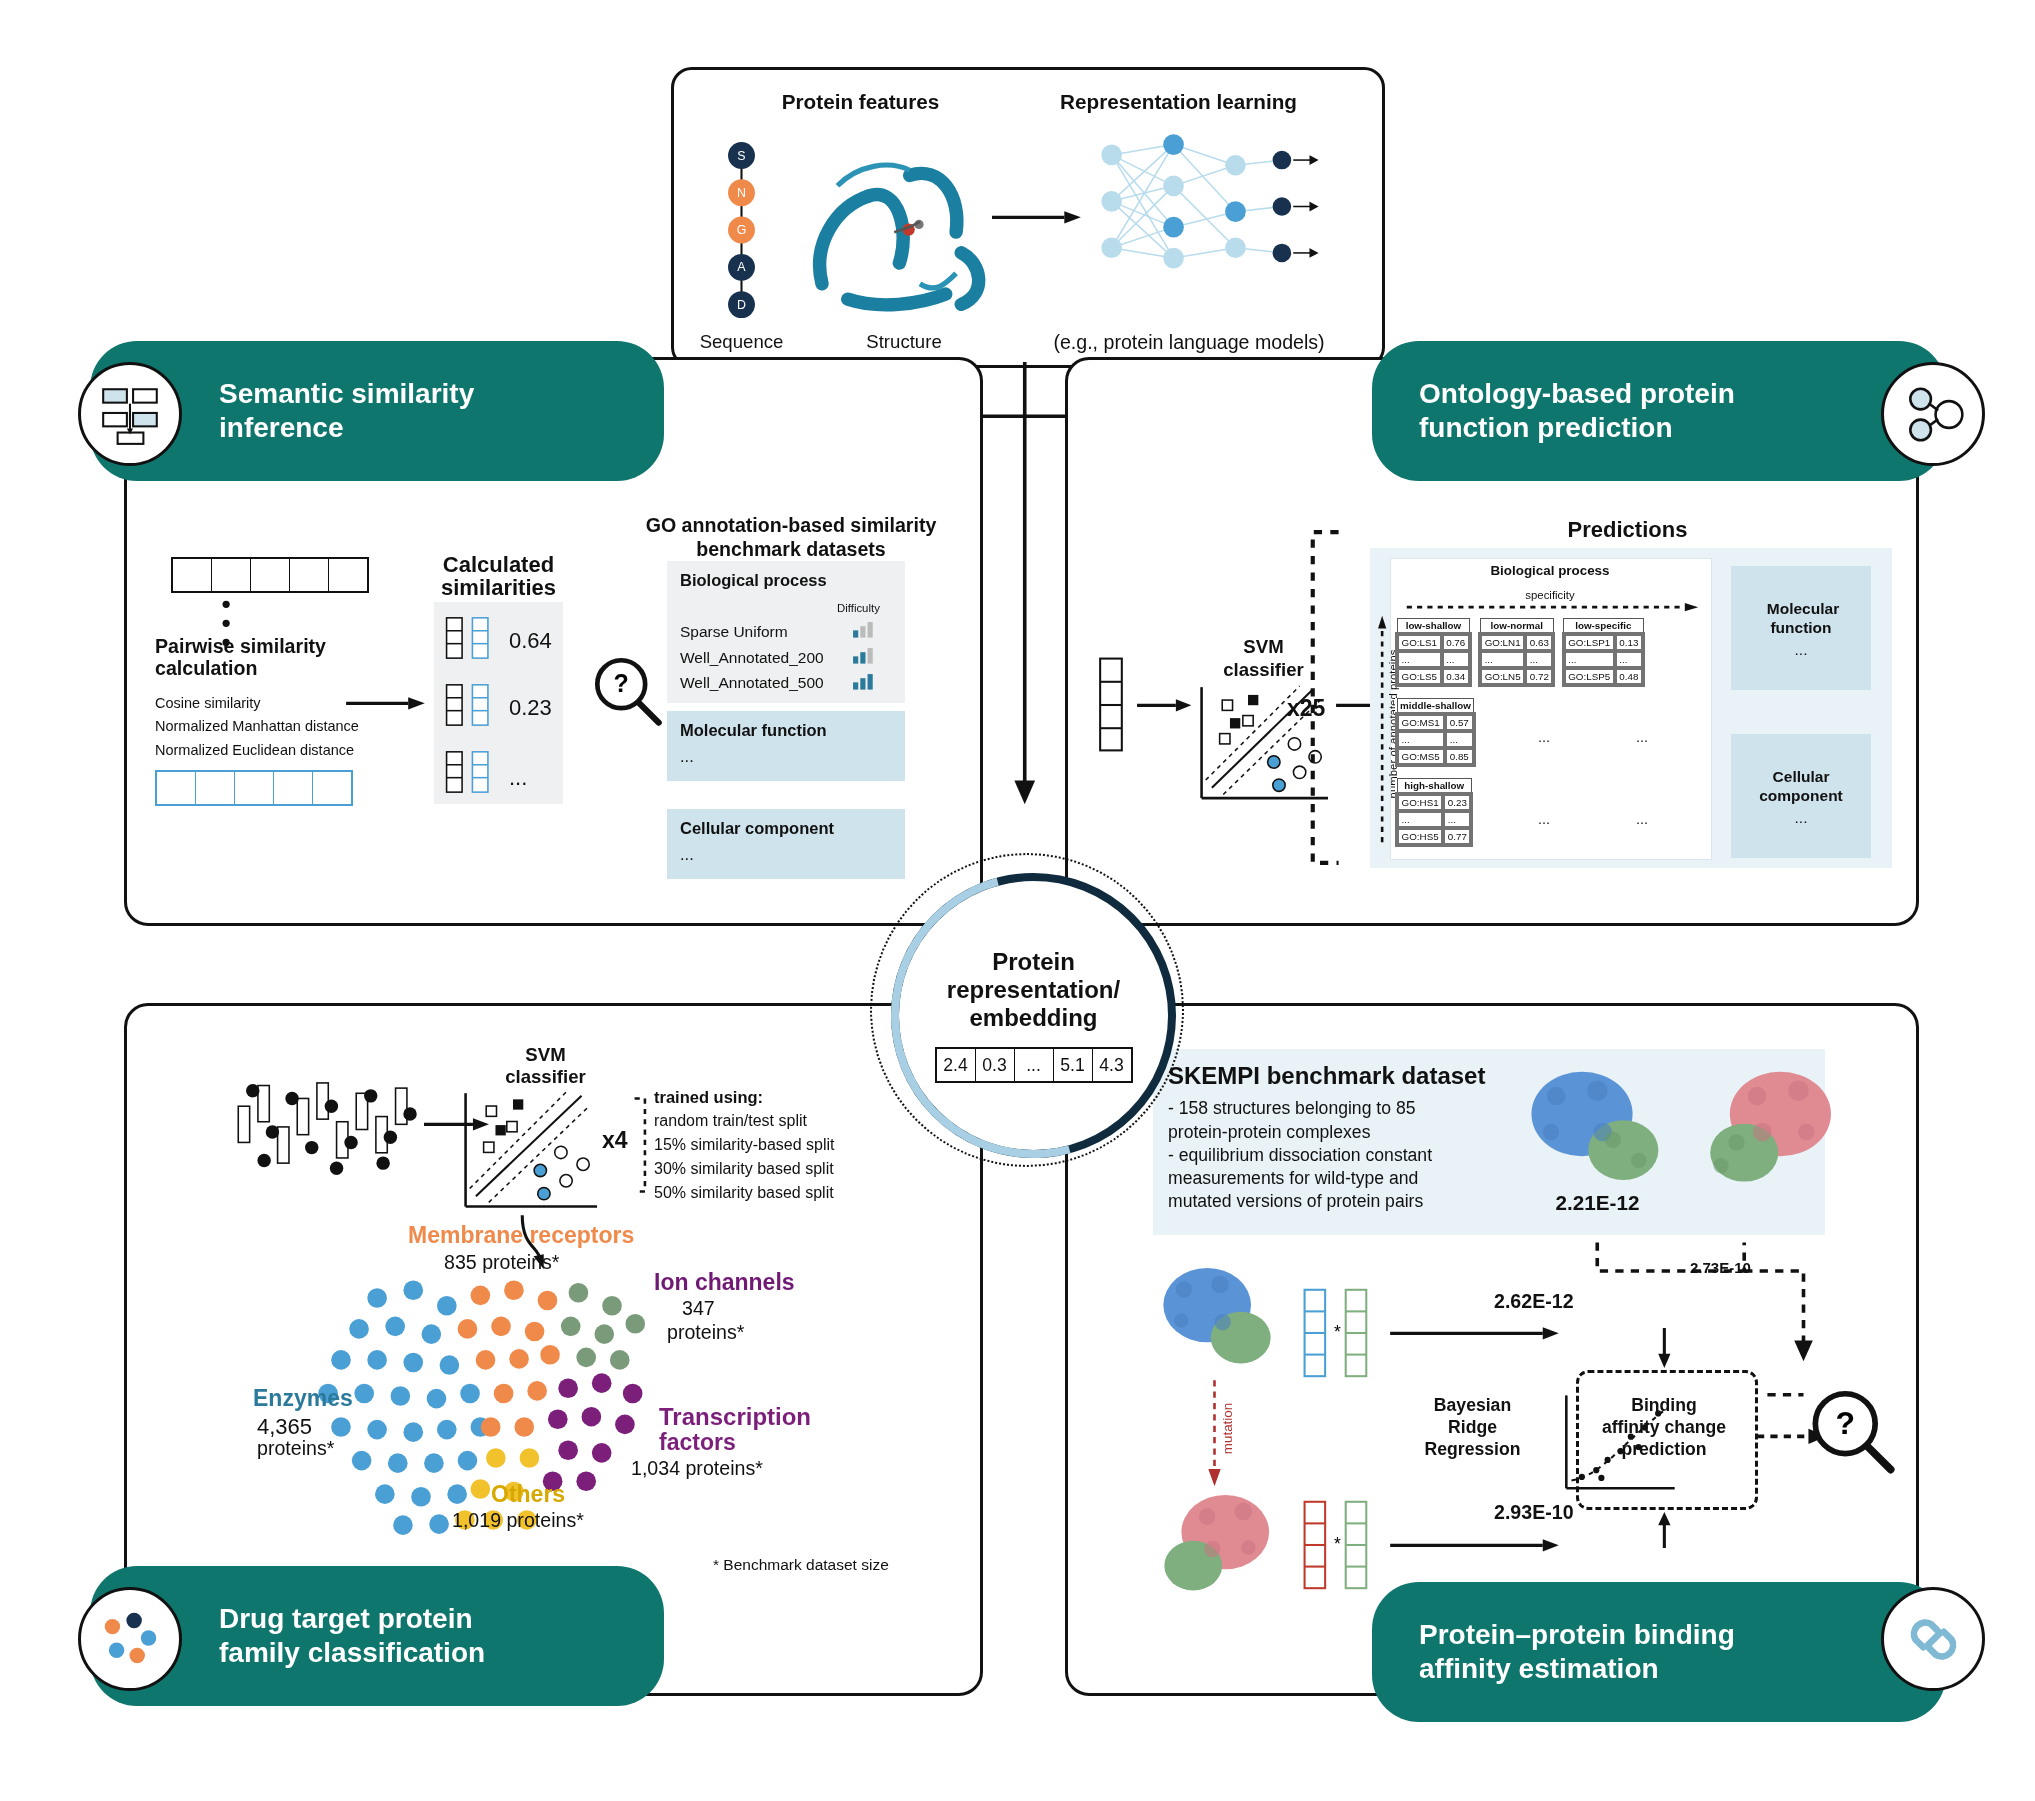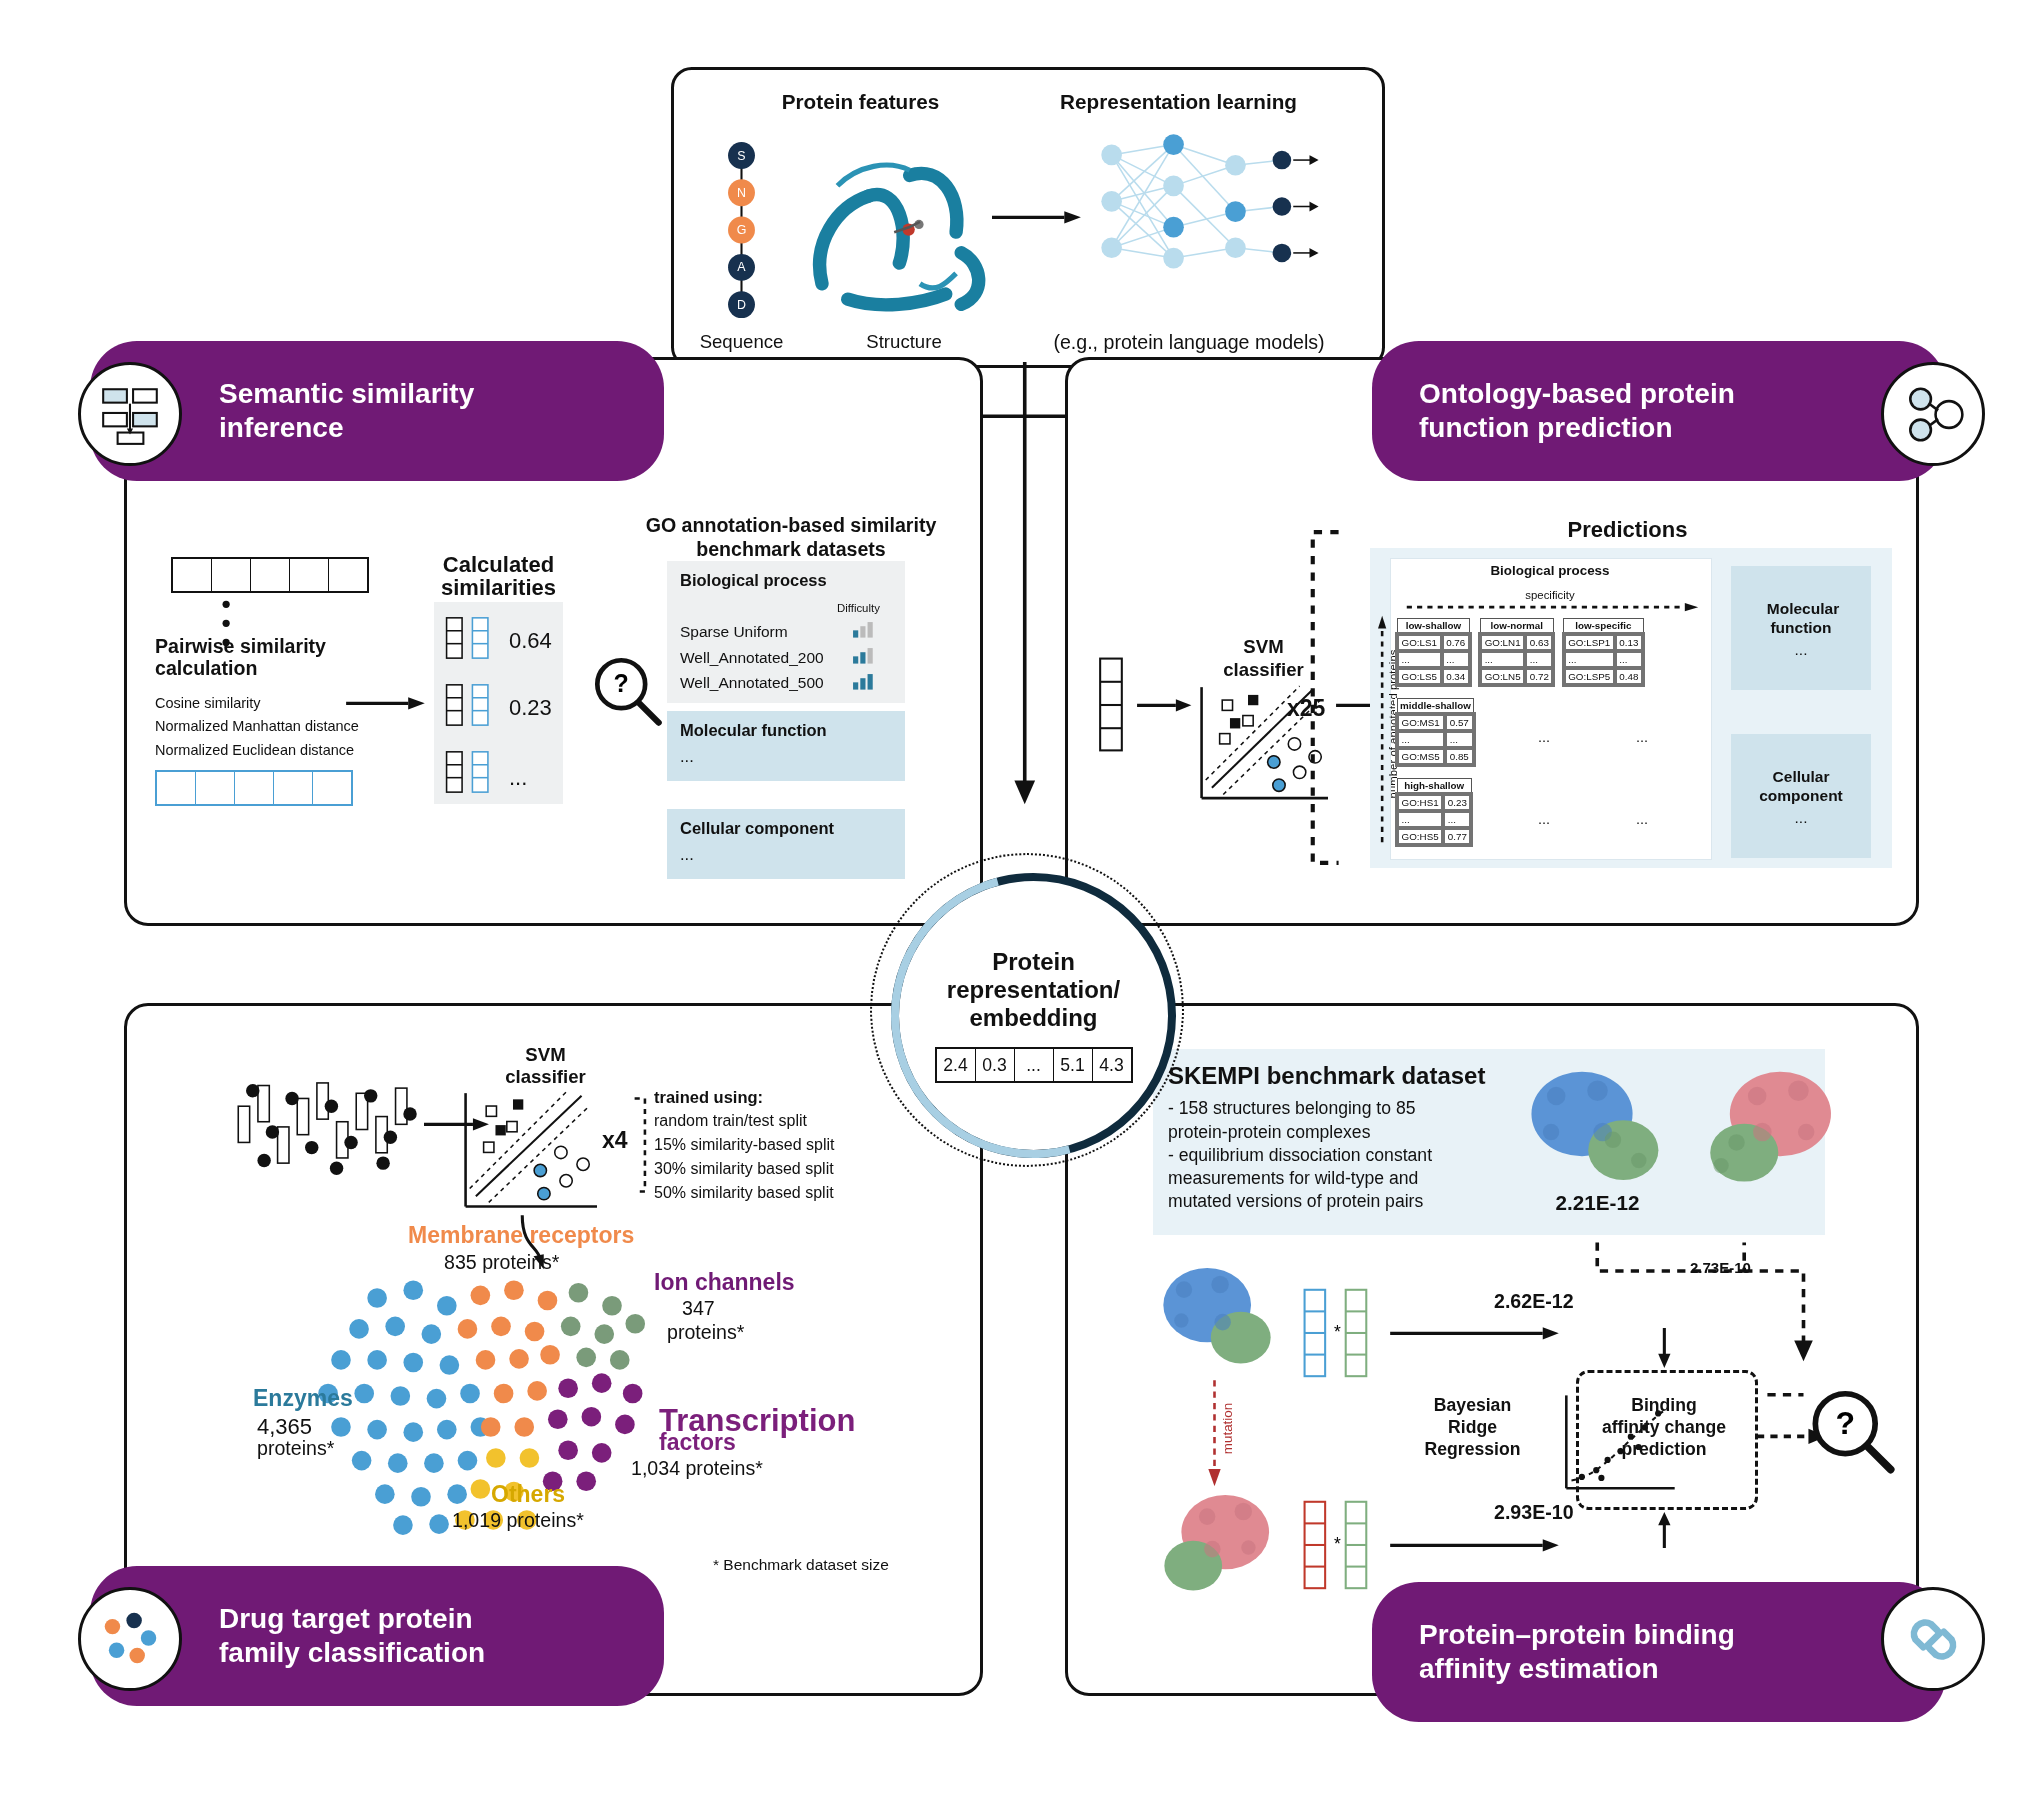--- a/index.html
+++ b/index.html
@@ -1,19 +1,19 @@
 <!DOCTYPE html>
 <html style="font-size:8.3px"><head>
 <meta charset="utf-8">
 <style>
   html,body{margin:0;padding:0;background:#ffffff;}
   body{width:2035px;height:1802px;position:relative;font-family:"Liberation Sans",sans-serif;color:#111;}
   .abs{position:absolute;}
   .panel{position:absolute;border:3.6px solid #111;border-radius:24px;background:#fff;}
-  .pill{position:absolute;background:#701a75;border-radius:47px;display:flex;align-items:center;}
+  .pill{position:absolute;background:#0f766e;border-radius:47px;display:flex;align-items:center;}
   .pill-label{color:#fff;font-weight:bold;font-size:28px;line-height:1.22;}
   .badge{position:absolute;width:98px;height:98px;border-radius:50%;background:#fff;border:3.6px solid #111;display:flex;align-items:center;justify-content:center;}
   .ttl{font-weight:bold;}
   .center-circle{position:absolute;width:269px;height:269px;border-radius:50%;background:#fff;border:8.3px solid #0f2b3d;display:flex;flex-direction:column;align-items:center;justify-content:center;z-index:20;}
   .center-ring{position:absolute;width:310px;height:310px;border-radius:50%;border:2.1px dotted #111;z-index:19;}
   .center-txt{font-size:24px;font-weight:bold;text-align:center;line-height:1.18;}
   .vecbox{display:flex;border:2.1px solid #111;background:#fff;}
   .vecbox div{border-right:1.6px solid #111;display:flex;align-items:center;justify-content:center;font-size:17.6px;width:38px;height:32px;}
   .vecbox div:last-child{border-right:none;}
   .lbl{font-size:18.6px;}
@@ -704,21 +704,21 @@
 <div class="abs" style="left:444px;top:1251px;font-size:19.6px;">835 proteins*</div>
 
 <div class="abs ttl" style="left:654px;top:1269px;font-size:23px;color:#701a75;">Ion channels</div>
 <div class="abs" style="left:682px;top:1297px;font-size:19.6px;">347</div>
 <div class="abs" style="left:667px;top:1321px;font-size:19.6px;">proteins*</div>
 
 <div class="abs ttl" style="left:253px;top:1385px;font-size:23px;color:#2b7a9b;">Enzymes</div>
 <div class="abs" style="left:257px;top:1414px;font-size:22px;">4,365</div>
 <div class="abs" style="left:257px;top:1437px;font-size:19.6px;">proteins*</div>
 
-<div class="abs ttl" style="left:659px;top:1403px;font-size:31px;color:#7b1f7b;">Transcription</div>
+<div class="abs ttl" style="left:659px;top:1403px;font-size:24px;color:#7b1f7b;">Transcription</div>
 <div class="abs ttl" style="left:659px;top:1429px;font-size:23px;color:#7b1f7b;">factors</div>
 <div class="abs" style="left:631px;top:1457px;font-size:19.6px;">1,034 proteins*</div>
 
 <div class="abs ttl" style="left:491px;top:1481px;font-size:23px;color:#d6a800;">Others</div>
 <div class="abs" style="left:452px;top:1509px;font-size:19.6px;">1,019 proteins*</div>
 
 <div class="abs sm" style="left:713px;top:1556px;font-size:15.5px;">* Benchmark dataset size</div>
 
 <div class="panel" style="left:1065px;top:1003px;width:848px;height:687px;"></div>
 <div class="pill" style="left:1372px;top:1566px;width:574px;height:140px;padding-left:47px;box-sizing:border-box;margin-top:16px;">

